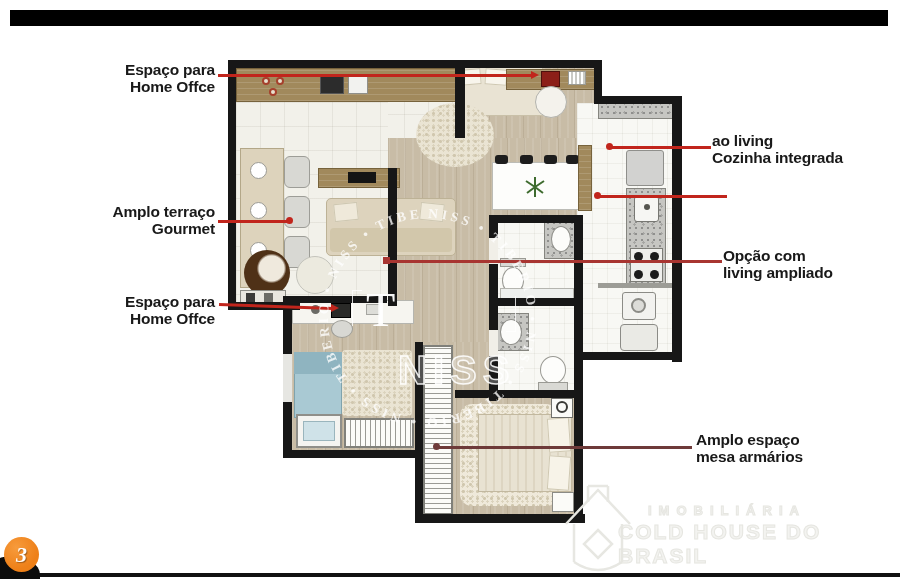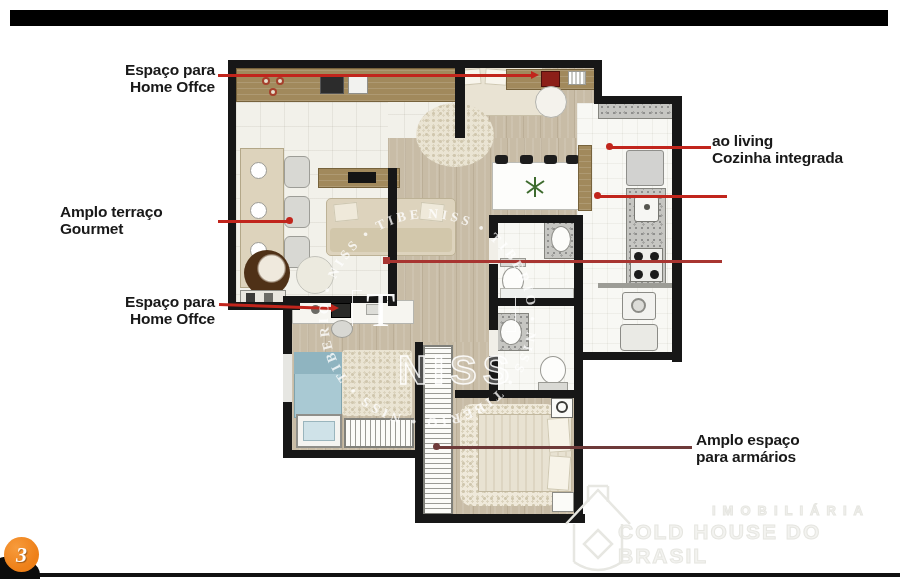--- a/index.html
+++ b/index.html
@@ -201,44 +201,48 @@
 
   <svg class="f" style="left:558px;top:482px;" width="96" height="92" viewBox="0 0 96 92">
     <g stroke="#e7e7e2" stroke-width="2.5" fill="none">
       <path d="M8 42 L40 8 L72 42"></path>
       <path d="M30 20 L30 4 M50 20 L50 4 M30 4 L50 4"></path>
       <path d="M16 42 L16 80 M64 42 L64 80"></path>
       <path d="M16 80 Q40 96 64 80"></path>
       <path d="M40 48 L54 62 L40 76 L26 62 Z"></path>
     </g>
   </svg>
-  <div class="f agency-txt" style="left:712px;top:503px;font:700 13px 'Liberation Sans',sans-serif;letter-spacing:7px;">IMOBILIÁRIA</div>
+  <div class="f agency-txt" style="left:648px;top:503px;font:700 13px 'Liberation Sans',sans-serif;letter-spacing:7px;">IMOBILIÁRIA</div>
   <div class="f agency-txt" style="left:618px;top:520px;font:700 21px 'Liberation Sans',sans-serif;letter-spacing:2px;">COLD HOUSE DO BRASIL</div>
 
   <div class="label" style="left:60px;top:61px;width:155px;text-align:right;">
     <div>Espaço para</div>
     <div>Home Offce</div>
   </div>
-  <div class="label" style="left:60px;top:203px;width:155px;">
+  <div class="label" style="left:60px;top:203px;width:155px;text-align:right;">
     <div>Amplo terraço</div>
     <div>Gourmet</div>
   </div>
   <div class="label" style="left:60px;top:293px;width:155px;text-align:right;">
     <div>Espaço para</div>
     <div>Home Offce</div>
   </div>
   <div class="label" style="left:712px;top:132px;">
     <div>ao living</div>
     <div>Cozinha integrada</div>
   </div>
   <div class="label" style="left:728px;top:182px;">
   </div>
+  <div class="label" style="left:723px;top:247px;">
+    <div>Opção com</div>
+    <div>living ampliado</div>
+  </div>
   <div class="label" style="left:696px;top:431px;">
     <div>Amplo espaço</div>
-    <div>para armários</div>
+    <div>mesa armários</div>
   </div>
 
   <div class="f" style="left:-12px;top:556px;width:52px;height:34px;background:#0c0c0c;border-radius:45% 55% 20% 50%;"></div>
   <div class="f" style="left:4px;top:537px;width:35px;height:35px;border-radius:50%;
               background:radial-gradient(circle at 35% 30%,#f79b3c,var(--badge-orange,#ee8018) 65%);
               display:flex;align-items:center;justify-content:center;">
     <span style="color:#fff;font:italic 700 22px 'Liberation Serif',serif;text-shadow:1px 1px 1px rgba(0,0,0,.35);">3</span>
   </div>
 
 </div>

